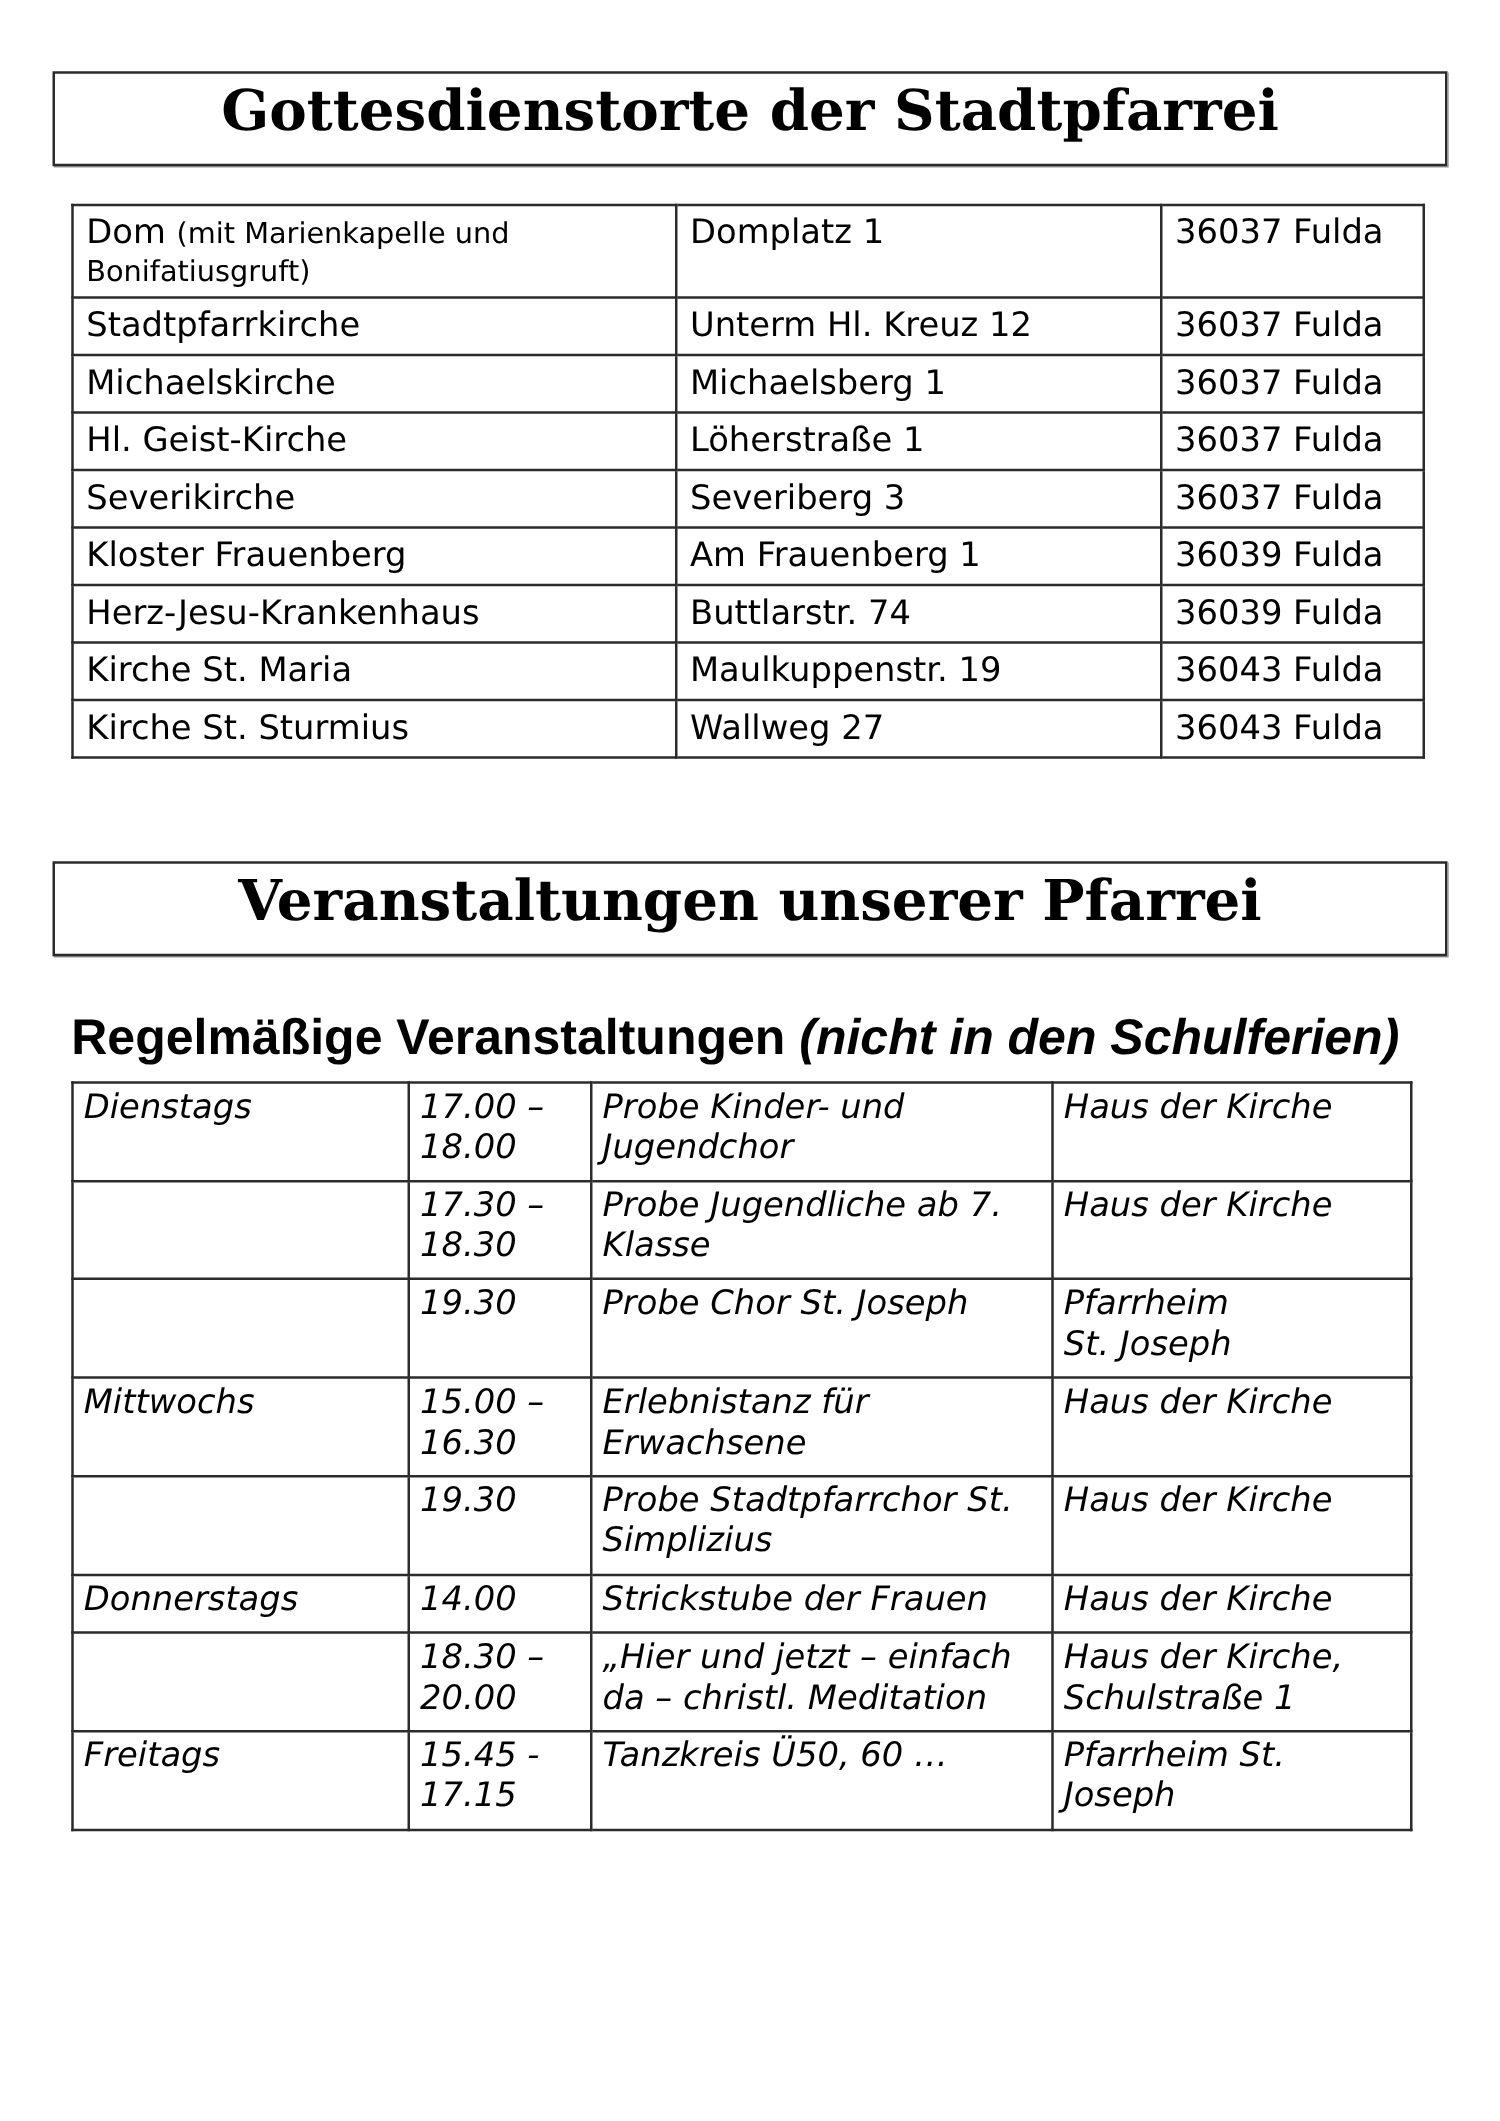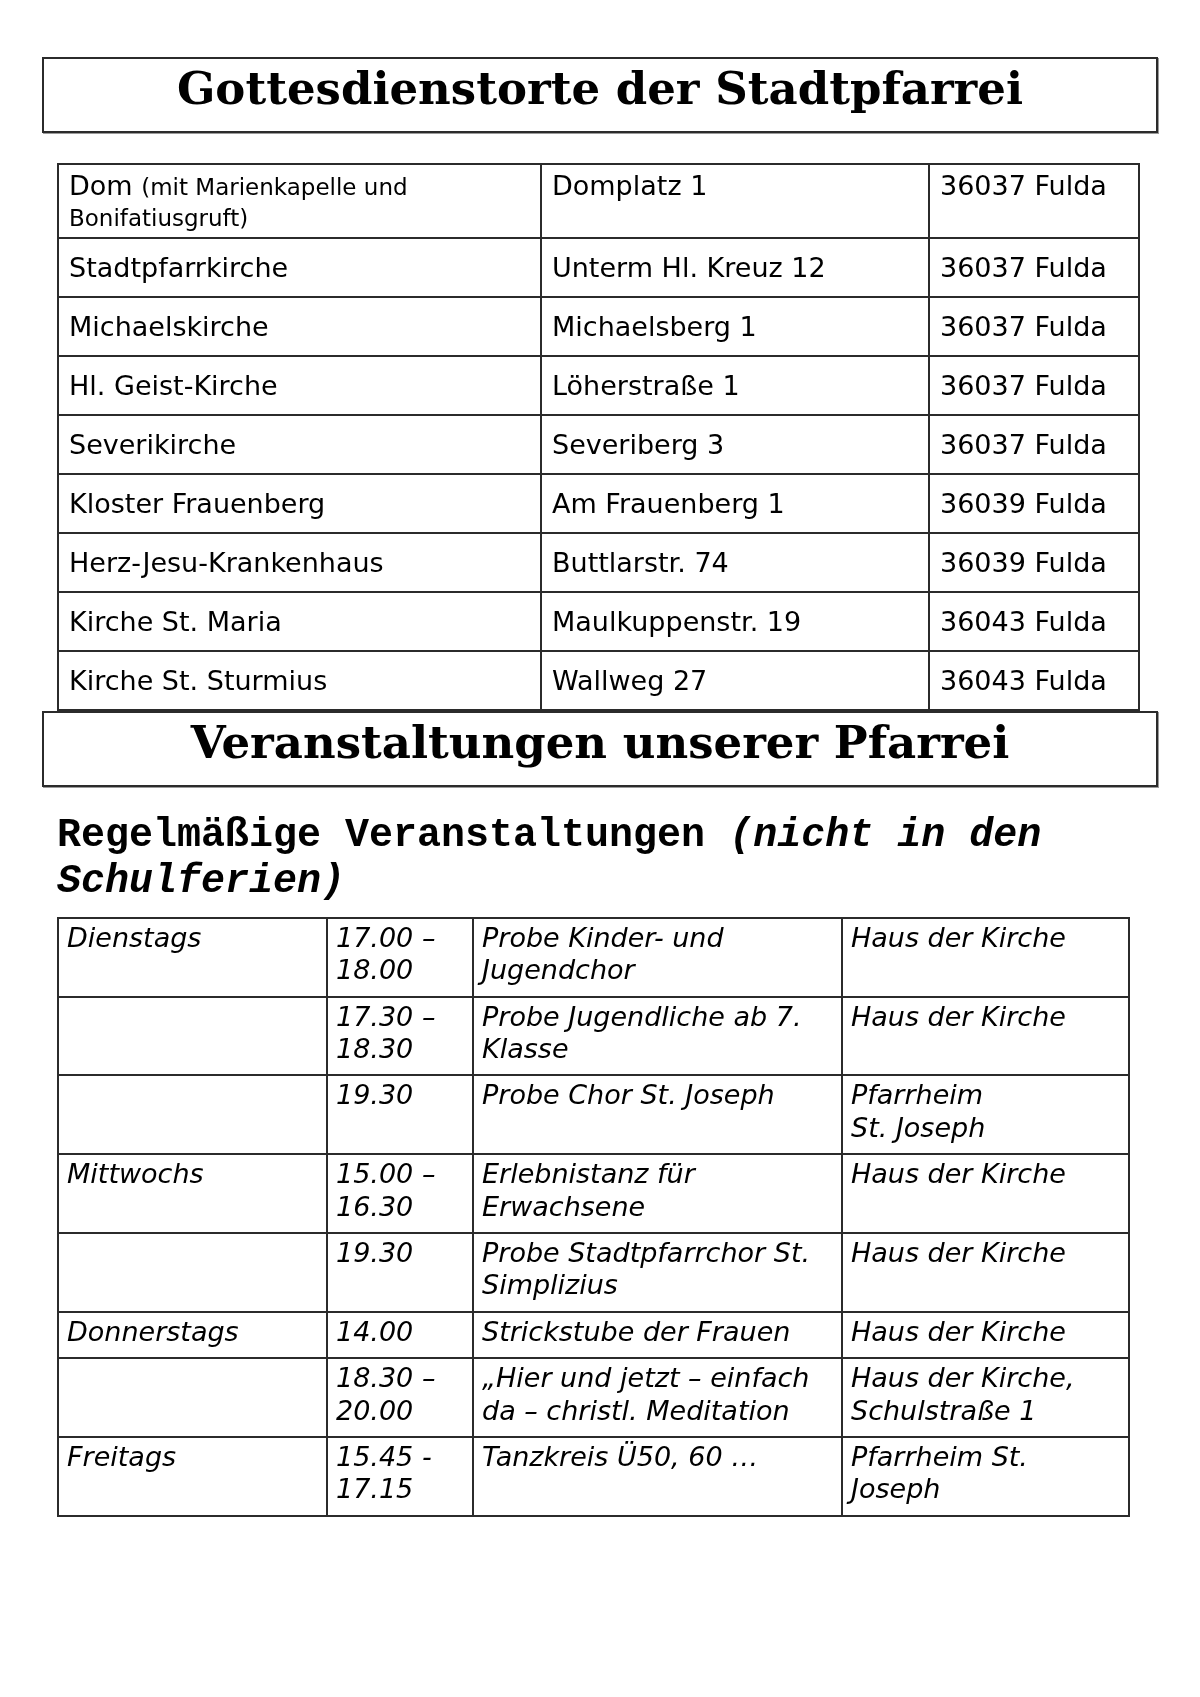--- a/index.html
+++ b/index.html
@@ -14,57 +14,57 @@
     border: 2px solid #2b2b2b;
     text-align: center;
     font-family: "DejaVu Serif", serif;
     font-weight: bold;
     font-size: 45px;
     line-height: 1.18;
     padding: 3px 0 16px 0;
     box-shadow: 1px 1px 0 #9a9a9a;
   }
   .box1 { margin-top: 57px; }
-  .box2 { }
+  .box2 { margin-top: 82px; }
   table {
     border-collapse: collapse;
     margin-left: 57px;
     table-layout: fixed;
   }
   td {
     border: 2px solid #2b2b2b;
     font-size: 27px;
     line-height: 1.16;
     padding: 4px 10px;
     overflow: hidden;
   }
   .t1 { width: 1081px; margin-top: 30px; }
   .t1 col.c1 { width: 483px; }
   .t1 col.c2 { width: 388px; }
   .t1 col.c3 { width: 210px; }
-  .t1 tr { height: 59px; }
+  .t1 tr { height: 46px; }
   .t1 tr.first { height: 55px; }
   .t1 td { vertical-align: middle; }
   .t1 tr.first td { vertical-align: top; padding-top: 5px; border-radius: 12px; }
   .note { font-size: 23px; }
   .t2 { width: 1071px; margin-top: 12px; }
   .t2 col.c1 { width: 269px; }
   .t2 col.c2 { width: 146px; }
   .t2 col.c3 { width: 369px; }
   .t2 col.c4 { width: 287px; }
   .t2 td {
     vertical-align: top;
     padding: 3px 24px 9px 8px;
     line-height: 1.2;
     font-style: italic;
   }
   .pre { white-space: pre-line; }
   .sub-heading {
-    margin: 26px 0 0 57px;
-    font-family: Liberation Mono, monospace;
+    margin: 42px 0 0 57px;
+    font-family: Liberation Sans, sans-serif;
     font-weight: bold;
     font-size: 40px;
     line-height: 1.15;
   }
   .sub-heading .it { font-style: italic; }
 </style>
 </head>
 <body>
 
 <div class="title-box box1">

